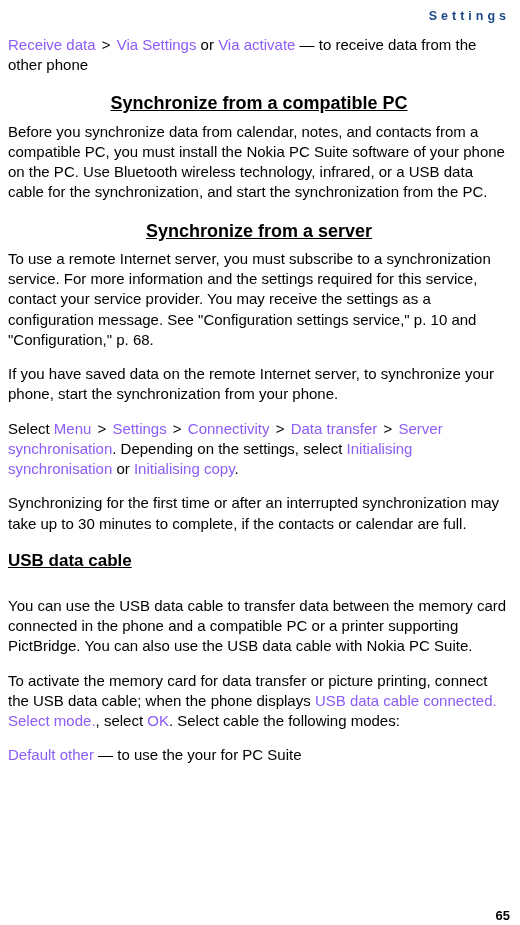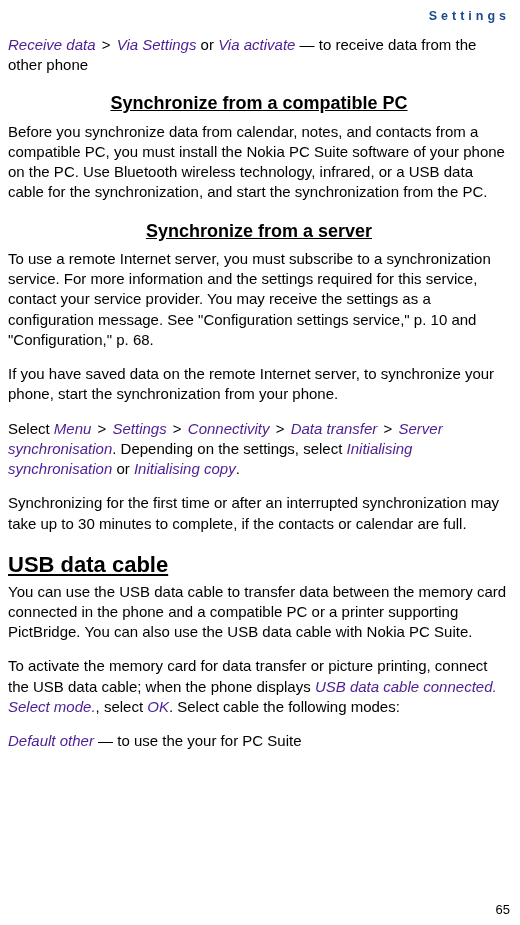--- a/index.html
+++ b/index.html
@@ -19,44 +19,43 @@
       font-size: 12.5px;
       font-weight: bold;
       letter-spacing: 4px;
       color: #1a4a8a;
       margin-bottom: 10px;
     }
     .paragraph {
       margin-bottom: 14px;
     }
     .menu-item {
-      color: #4c1d95;
-      font-style: italic;
+      color: #8b5cf6;
     }
     .section-heading {
       font-size: 18px;
       font-weight: bold;
       text-decoration: underline;
       margin-top: 16px;
       margin-bottom: 6px;
       text-align: center;
     }
     .subsection-heading {
-      font-size: 22px;
+      font-size: 17px;
       font-weight: bold;
       text-decoration: underline;
       margin-top: 16px;
-      margin-bottom: 2px;
+      margin-bottom: 23px;
     }
     .page-number {
       position: absolute;
-      bottom: 6px;
+      bottom: 0;
       right: 10px;
       font-size: 13px;
-      font-weight: normal;
+      font-weight: bold;
     }
     .gt { margin: 0 2px; }
   </style>
 </head>
 <body>
 
 <div class="header">Settings</div>
 
 <div class="paragraph">
   <span class="menu-item">Receive data</span><span class="gt"> &gt; </span><span class="menu-item">Via Settings</span> or <span class="menu-item">Via activate</span><span> — to receive data from the other phone</span>

